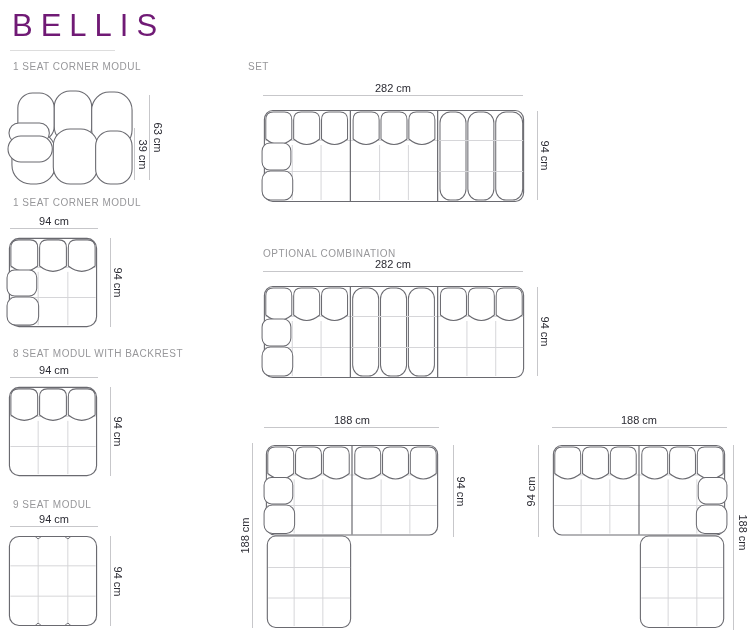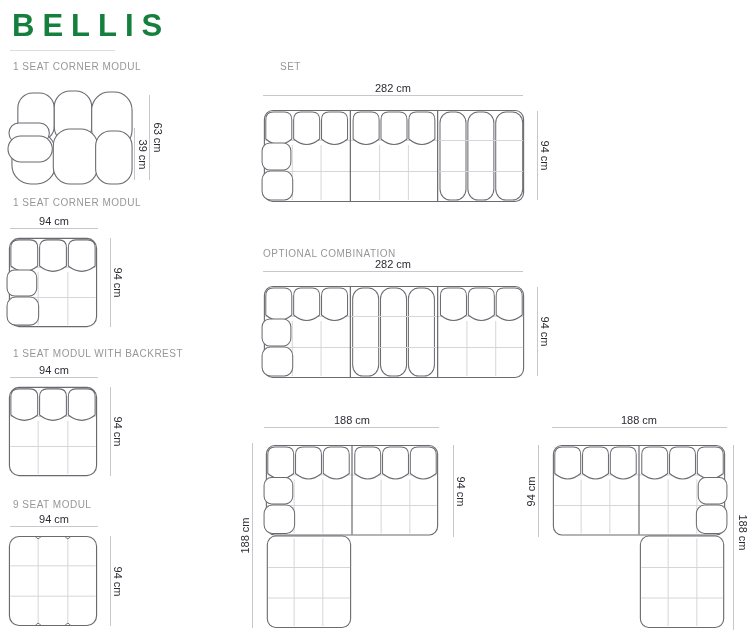--- a/index.html
+++ b/index.html
@@ -2,21 +2,21 @@
 <html><head>
 <meta charset="utf-8">
 <style>
   html,body{margin:0;padding:0;}
   body{
     width:750px;height:630px;background:#ffffff;position:relative;overflow:hidden;
     font-family:"Liberation Sans", sans-serif;
   }
   .abs{position:absolute;}
   .title{
-    font-size:31px;font-weight:700;letter-spacing:8px;color:#15803d;
+    font-size:31px;font-weight:400;letter-spacing:8px;color:#701a75;
     left:12px;top:8px;white-space:nowrap;
   }
   .title-rule{left:10px;top:50px;width:105px;height:1px;background:#dddddd;}
   .sec-label{
     font-size:10px;letter-spacing:0.5px;color:#97979a;white-space:nowrap;
   }
   .dim{
     font-size:11px;color:#2b2b33;white-space:nowrap;
   }
   .hdim{width:60px;height:13px;line-height:13px;text-align:center;}
@@ -65,21 +65,21 @@
   <line class="grid" x1="62.5" y1="36" x2="62.5" y2="91"></line>
   <path class="outl" d="M3,30 V11 Q3,3 11,3 H23 Q31,3 31,11 V30 Q17,41 3,30 Z"></path>
   <path class="outl" d="M33,30 V11 Q33,3 41,3 H53 Q61,3 61,11 V30 Q47,41 33,30 Z"></path>
   <path class="outl" d="M63,30 V11 Q63,3 71,3 H83 Q91,3 91,11 V30 Q77,41 63,30 Z"></path>
   <rect class="outl" x="-1" y="34" width="31" height="27" rx="8"></rect>
   <rect class="outl" x="-1" y="62" width="33" height="29" rx="9"></rect>
 </svg>
 <div class="abs dline-v" style="left:110px;top:238px;height:89px;"></div>
 <div class="abs dim vdim cw" style="left:87px;top:276px;">94 cm</div>
 
-<div class="abs sec-label" style="left:13px;top:348px;">1 SEAT MODUL WITH BACKREST</div>
+<div class="abs sec-label" style="left:13px;top:348px;">8 SEAT MODUL WITH BACKREST</div>
 <div class="abs dim hdim" style="left:24px;top:364px;">94 cm</div>
 <div class="abs dline-h" style="left:10px;top:377px;width:88px;"></div>
 <svg class="abs" style="left:8px;top:386px;" width="90" height="91" viewBox="0 0 94 94" preserveAspectRatio="none">
   <rect class="outl2" x="1.5" y="1.5" width="91" height="91" rx="10"></rect>
   <line class="grid" x1="2.5" y1="31.5" x2="91.5" y2="31.5"></line>
   <line class="grid" x1="2.5" y1="62.5" x2="91.5" y2="62.5"></line>
   <line class="grid" x1="31.5" y1="36" x2="31.5" y2="91"></line>
   <line class="grid" x1="62.5" y1="36" x2="62.5" y2="91"></line>
   <path class="outl" d="M3,30 V11 Q3,3 11,3 H23 Q31,3 31,11 V30 Q17,41 3,30 Z"></path>
   <path class="outl" d="M33,30 V11 Q33,3 41,3 H53 Q61,3 61,11 V30 Q47,41 33,30 Z"></path>
@@ -98,21 +98,21 @@
   <line class="grid" x1="31.5" y1="3" x2="31.5" y2="91"></line>
   <line class="grid" x1="62.5" y1="3" x2="62.5" y2="91"></line>
   <path class="dip" d="M29,2 q2.5,3.5 5,0"></path>
     <path class="dip" d="M60,2 q2.5,3.5 5,0"></path>
   <path class="dip" d="M29,92 q2.5,-3.5 5,0"></path>
     <path class="dip" d="M60,92 q2.5,-3.5 5,0"></path>
 </svg>
 <div class="abs dline-v" style="left:110px;top:536px;height:90px;"></div>
 <div class="abs dim vdim cw" style="left:87px;top:575px;">94 cm</div>
 
-<div class="abs sec-label" style="left:280px;top:61px;">SET</div>
+<div class="abs sec-label" style="left:248px;top:61px;">SET</div>
 <div class="abs dim hdim" style="left:363px;top:82px;">282 cm</div>
 <div class="abs dline-h" style="left:263px;top:95px;width:260px;"></div>
 <svg class="abs" style="left:263px;top:109px;" width="262" height="94" viewBox="0 0 282 94" preserveAspectRatio="none">
   <rect class="outl2" x="1.5" y="1.5" width="279" height="91" rx="9"></rect>
   <rect class="outl" x="190.5" y="3" width="28" height="88" rx="11"></rect>
   <rect class="outl" x="220.5" y="3" width="28" height="88" rx="11"></rect>
   <rect class="outl" x="250.5" y="3" width="29" height="88" rx="11"></rect>
   <line class="grid" x1="2.5" y1="31.5" x2="280" y2="31.5"></line>
   <line class="grid" x1="2.5" y1="62.5" x2="280" y2="62.5"></line>
   <line class="grid" x1="31.5" y1="36" x2="31.5" y2="91"></line>

